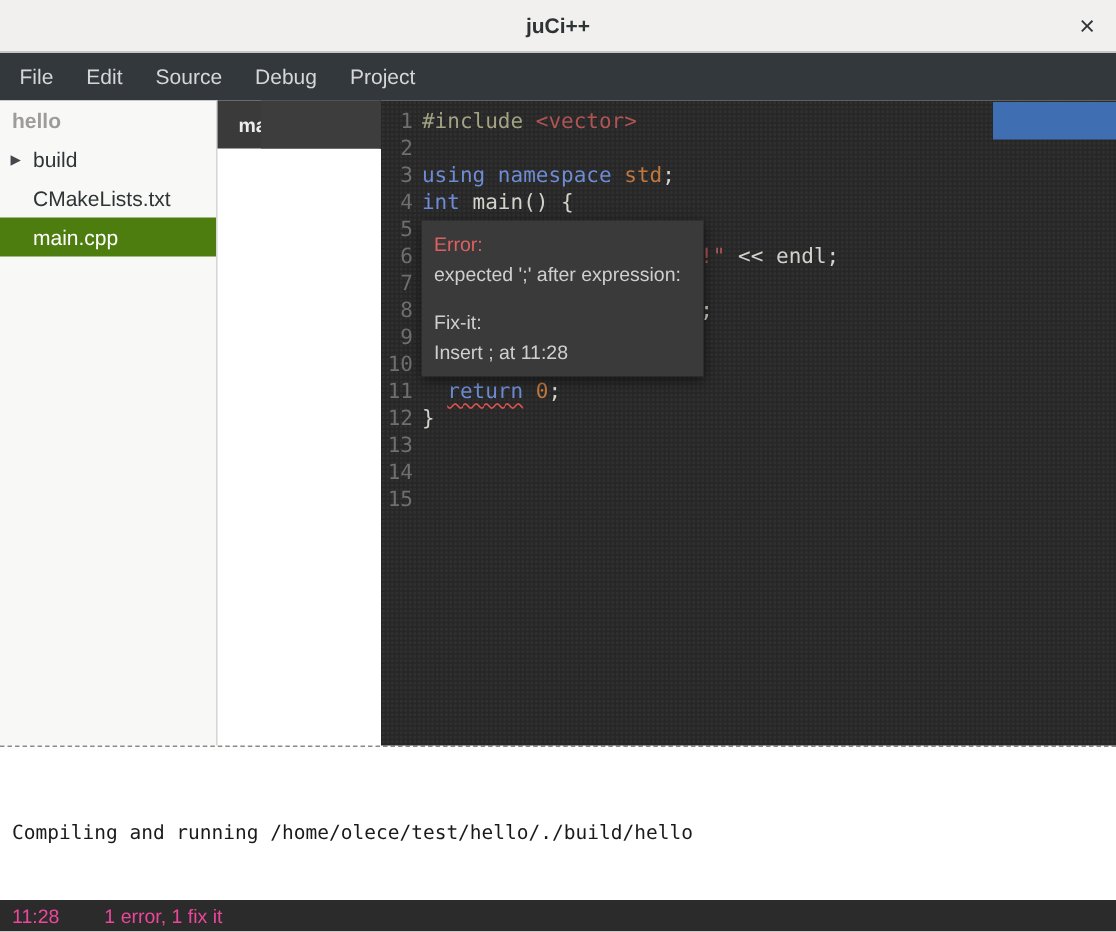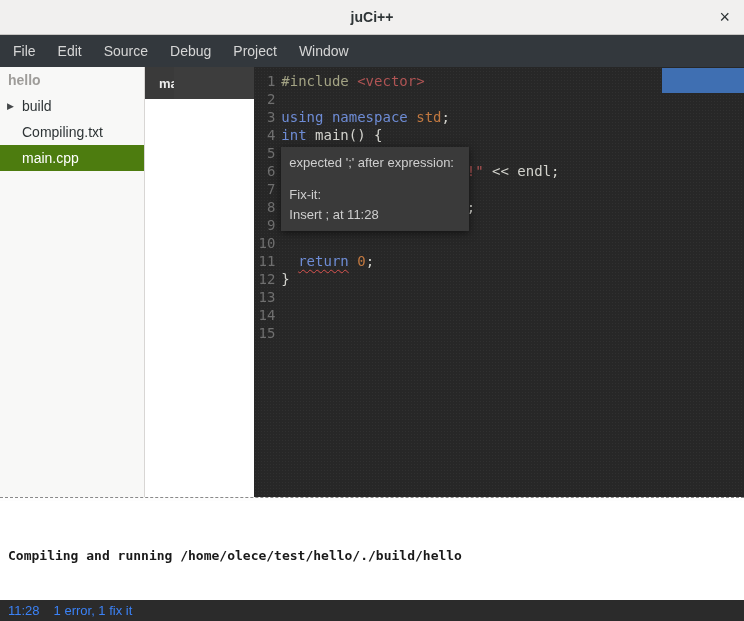--- a/index.html
+++ b/index.html
@@ -70,55 +70,54 @@
     color:#cfcfcf; font-family:"Liberation Sans", sans-serif; font-size:13px;
     padding:6px 8px; box-shadow:0 2px 8px rgba(0,0,0,0.55); z-index:10; }
   .tooltip div { line-height:20px; }
   .tt-err { color:#e06060; }
   .tt-gap { height:12px; }
 
   
   .divider { height:4px; flex:none; background:#fdfdfd; border-top:1px dashed #8a8a8a; }
   .output { height:99px; flex:none; background:#ffffff; padding:5px 8px 0 8px;
     font-family:"DejaVu Sans Mono", monospace; font-size:13px; line-height:20px;
-    color:#1a1a1a; overflow:hidden; white-space:pre;font-weight:bold; }
+    color:#1a1a1a; overflow:hidden; white-space:pre; }
 
   
-  .statusbar { height:21px; flex:none; background:#2b2b2b; color:#3b82f6;
-    display:flex; align-items:center; padding-left:8px; gap:14px; font-size:13px; }
+  .statusbar { height:21px; flex:none; background:#2b2b2b; color:#ec4899;
+    display:flex; align-items:center; padding-left:8px; gap:30px; font-size:13px; }
 </style>
 </head>
 <body>
 
 <div class="window">
 
   <div class="titlebar">
     <span class="title">juCi++</span>
     <span class="close">×</span>
   </div>
 
   <div class="menubar">
     <span class="menu-item">File</span>
     <span class="menu-item">Edit</span>
     <span class="menu-item">Source</span>
     <span class="menu-item">Debug</span>
     <span class="menu-item">Project</span>
-    <span class="menu-item">Window</span>
   </div>
 
   <div class="main">
 
     <div class="sidebar">
       <div class="project-header">hello</div>
       <div class="tree-item">
         <span class="expander">▶</span>
         <span>build</span>
       </div>
       <div class="tree-item">
-        <span>Compiling.txt</span>
+        <span>CMakeLists.txt</span>
       </div>
       <div class="tree-item selected">
         <span>main.cpp</span>
       </div>
     </div>
 
     <div class="editor-pane">
 
       <div class="tabbar">
         <div class="tab active">
@@ -156,20 +155,21 @@
             <div class="code-line"></div>
             <div class="code-line"><span class="tok-pl">  vector&lt;</span><span class="tok-kw">int</span><span class="tok-pl">&gt; integers;</span></div>
             <div class="code-line"></div>
             <div class="code-line"></div>
             <div class="code-line"><span class="tok-pl">  </span><span class="tok-kw tok-err">return</span><span class="tok-pl"> </span><span class="tok-num">0</span><span class="tok-pl">;</span></div>
             <div class="code-line"><span class="tok-pl">}</span></div>
             <div class="code-line"></div>
           </div>
         <div class="scroll-indicator"></div>
         <div class="tooltip">
+          <div class="tt-err">Error:</div>
           <div class="tt-msg">expected ';' after expression:</div>
           <div class="tt-gap"></div>
           <div class="tt-fix">Fix-it:</div>
           <div class="tt-msg">Insert ; at 11:28</div>
         </div>
       </div>
 
     </div>
   </div>
 

